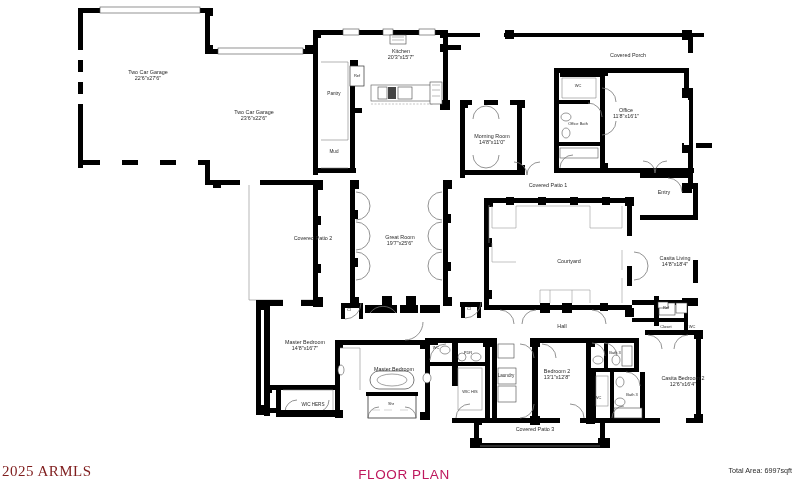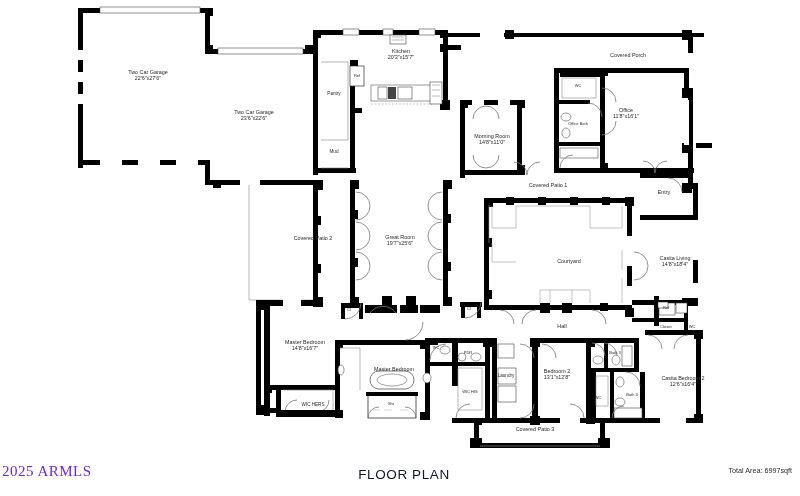--- a/index.html
+++ b/index.html
@@ -10,23 +10,23 @@
 
   .lbl{position:absolute;text-align:center;line-height:1.15;color:#2a2a2a;
        white-space:nowrap;transform:translate(-50%,-50%);pointer-events:none;}
   .lbl .nm{display:block;}
   .lbl .dim{display:block;}
   .s6{font-size:5.4px;}
   .s5{font-size:4.6px;}
   .s4{font-size:4.0px;}
 
   #footer-title{position:absolute;left:404px;top:474px;transform:translate(-50%,-50%);
-      font-size:13.5px;letter-spacing:0.6px;color:#0f172a;}
+      font-size:13.5px;letter-spacing:0.6px;color:#be185d;}
   #total-area{position:absolute;right:8px;top:466px;font-size:7.2px;color:#2b2b2b;text-align:center;}
-  #watermark{position:absolute;left:2px;top:463px;font-size:15px;color:#6d28d9;
+  #watermark{position:absolute;left:2px;top:463px;font-size:15px;color:#7f1d1d;
       letter-spacing:0.5px;font-family:"Liberation Serif","DejaVu Serif",serif;}
 </style>
 </head>
 <body>
 
 <svg id="plan" viewBox="0 0 800 496" xmlns="http://www.w3.org/2000/svg">
   <rect x="0" y="0" width="800" height="496" fill="#ffffff"></rect>
 
   <g stroke="none" fill="#000000">
 

